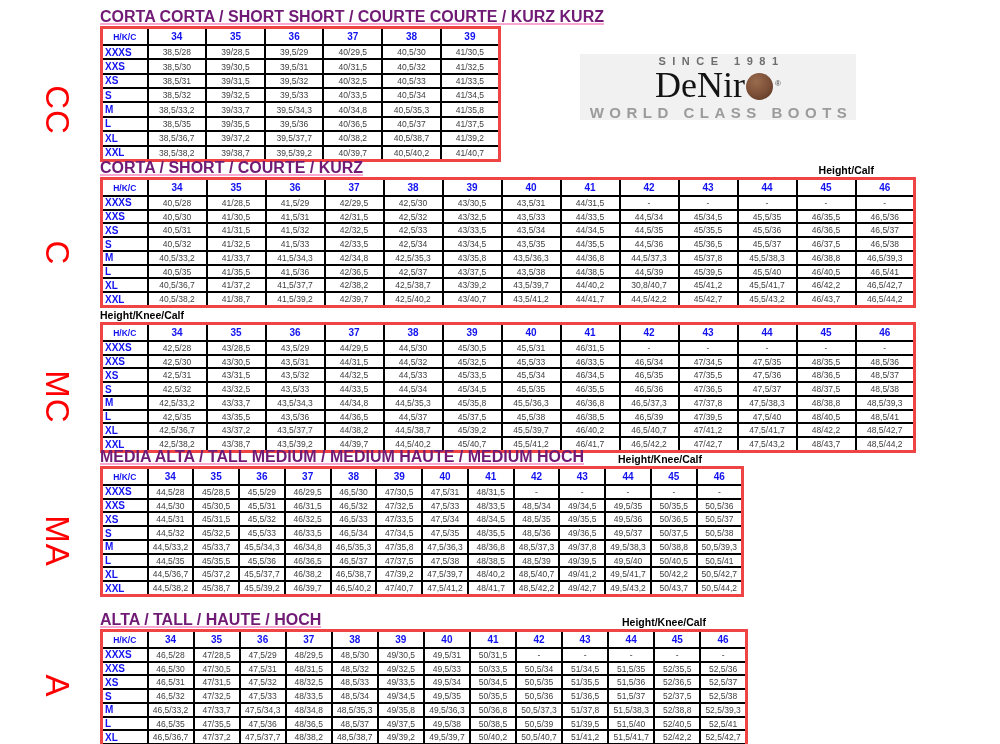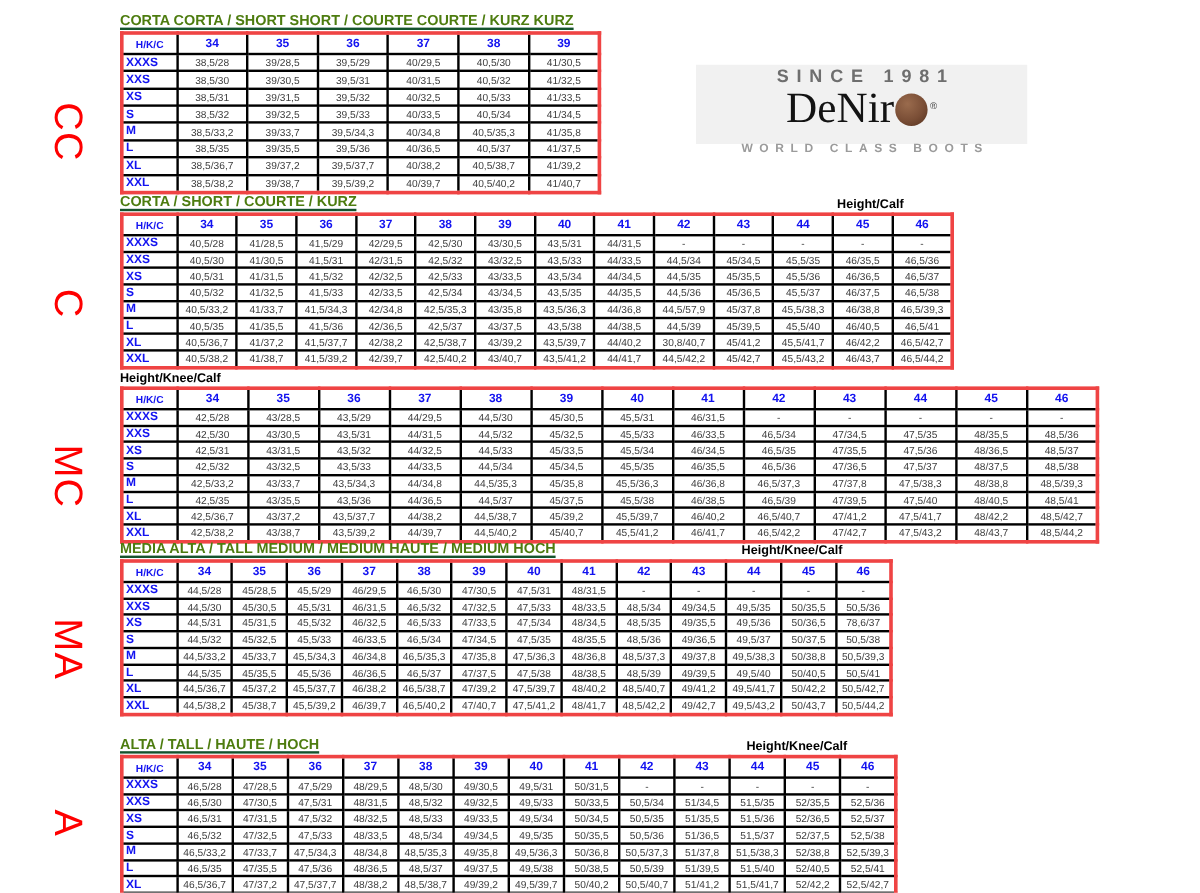--- a/index.html
+++ b/index.html
@@ -8,42 +8,42 @@
 
   
   .side-label{position:absolute;left:28px;width:60px;height:60px;display:flex;
       align-items:center;justify-content:center;transform:rotate(90deg);
       font-size:33px;line-height:33px;color:#ff0000;letter-spacing:1px;white-space:nowrap;}
   #side-0{top:80px}#side-1{top:223px}#side-2{top:367px}#side-3{top:511px}#side-4{top:656px}
 
   
   .logo-panel{position:absolute;left:580px;top:54px;width:276px;height:66px;
       background:#f1f1f1;text-align:center;}
-  .logo-since{font-size:15px;font-weight:bold;letter-spacing:6.5px;padding-left:7px;
+  .logo-since{font-size:11px;font-weight:bold;letter-spacing:6.5px;padding-left:7px;
       color:#6e6e6e;margin-top:1px;}
   .logo-main{display:flex;align-items:center;justify-content:center;
       font-family:"Liberation Serif",serif;font-size:36px;line-height:33px;color:#131313;}
   .logo-coin{width:27px;height:27px;border-radius:50%;flex:0 0 auto;margin:3px 1px 0 1px;
       background:radial-gradient(circle at 38% 32%, #9a6b4d 0%, #7a4e36 55%, #53301e 100%);}
   .logo-reg{font-size:8px;color:#444;align-self:flex-end;margin:0 0 3px 1px;
       font-family:"Liberation Sans",sans-serif;}
-  .logo-tagline{font-size:10px;font-weight:bold;letter-spacing:5.5px;padding-left:6px;
-      color:#9b9b9b;margin-top:11px;}
+  .logo-tagline{font-size:15px;font-weight:bold;letter-spacing:5.5px;padding-left:6px;
+      color:#9b9b9b;margin-top:1px;}
 
   
   .tbl-section{position:absolute;left:100px;}
   #sec-0{top:12px;width:401px;}
-  #sec-1{top:163px;width:695px;}
+  #sec-1{top:163px;width:816px;}
   #sec-2{top:308px;width:816px;}
   #sec-3{top:452px;width:644px;}
   #sec-4{top:615px;width:648px;}
   .title-row{display:flex;justify-content:space-between;align-items:flex-end;height:13px;
       margin-bottom:1px;}
-  .tbl-title{font-size:12px;font-weight:bold;color:#4d7c0f;white-space:nowrap;
-      border-bottom:2px solid #14532d;line-height:12px;}
+  .tbl-title{font-size:16px;font-weight:bold;color:#701a75;white-space:nowrap;
+      border-bottom:2px solid #f9a8d4;line-height:12px;}
   .tbl-measure{font-size:10.5px;font-weight:bold;color:#000;margin-right:42px;
       line-height:11px;white-space:nowrap;}
   table.size-table{border-collapse:collapse;table-layout:fixed;width:100%;
       border:3px solid #ef4444;}
   #sec-0 table.size-table{height:136px;}
   #sec-1 table.size-table,#sec-2 table.size-table,#sec-3 table.size-table,
   #sec-4 table.size-table{height:131px;}
   .size-table th,.size-table td{border:2px solid #000;background:#fff;padding:0;
       overflow:hidden;white-space:nowrap;}
   .size-table th.corner{font-size:8.5px;font-weight:bold;color:#1212f0;text-align:center;height:15px;}
@@ -261,21 +261,21 @@
           <tr>
             <th class="rowlab">M</th>
             <td>40,5/33,2</td>
             <td>41/33,7</td>
             <td>41,5/34,3</td>
             <td>42/34,8</td>
             <td>42,5/35,3</td>
             <td>43/35,8</td>
             <td>43,5/36,3</td>
             <td>44/36,8</td>
-            <td>44,5/57,9</td>
+            <td>44,5/37,3</td>
             <td>45/37,8</td>
             <td>45,5/38,3</td>
             <td>46/38,8</td>
             <td>46,5/39,3</td>
           </tr>
           <tr>
             <th class="rowlab">L</th>
             <td>40,5/35</td>
             <td>41/35,5</td>
             <td>41,5/36</td>
@@ -548,21 +548,21 @@
             <td>45,5/32</td>
             <td>46/32,5</td>
             <td>46,5/33</td>
             <td>47/33,5</td>
             <td>47,5/34</td>
             <td>48/34,5</td>
             <td>48,5/35</td>
             <td>49/35,5</td>
             <td>49,5/36</td>
             <td>50/36,5</td>
-            <td>78,6/37</td>
+            <td>50,5/37</td>
           </tr>
           <tr>
             <th class="rowlab">S</th>
             <td>44,5/32</td>
             <td>45/32,5</td>
             <td>45,5/33</td>
             <td>46/33,5</td>
             <td>46,5/34</td>
             <td>47/34,5</td>
             <td>47,5/35</td>

